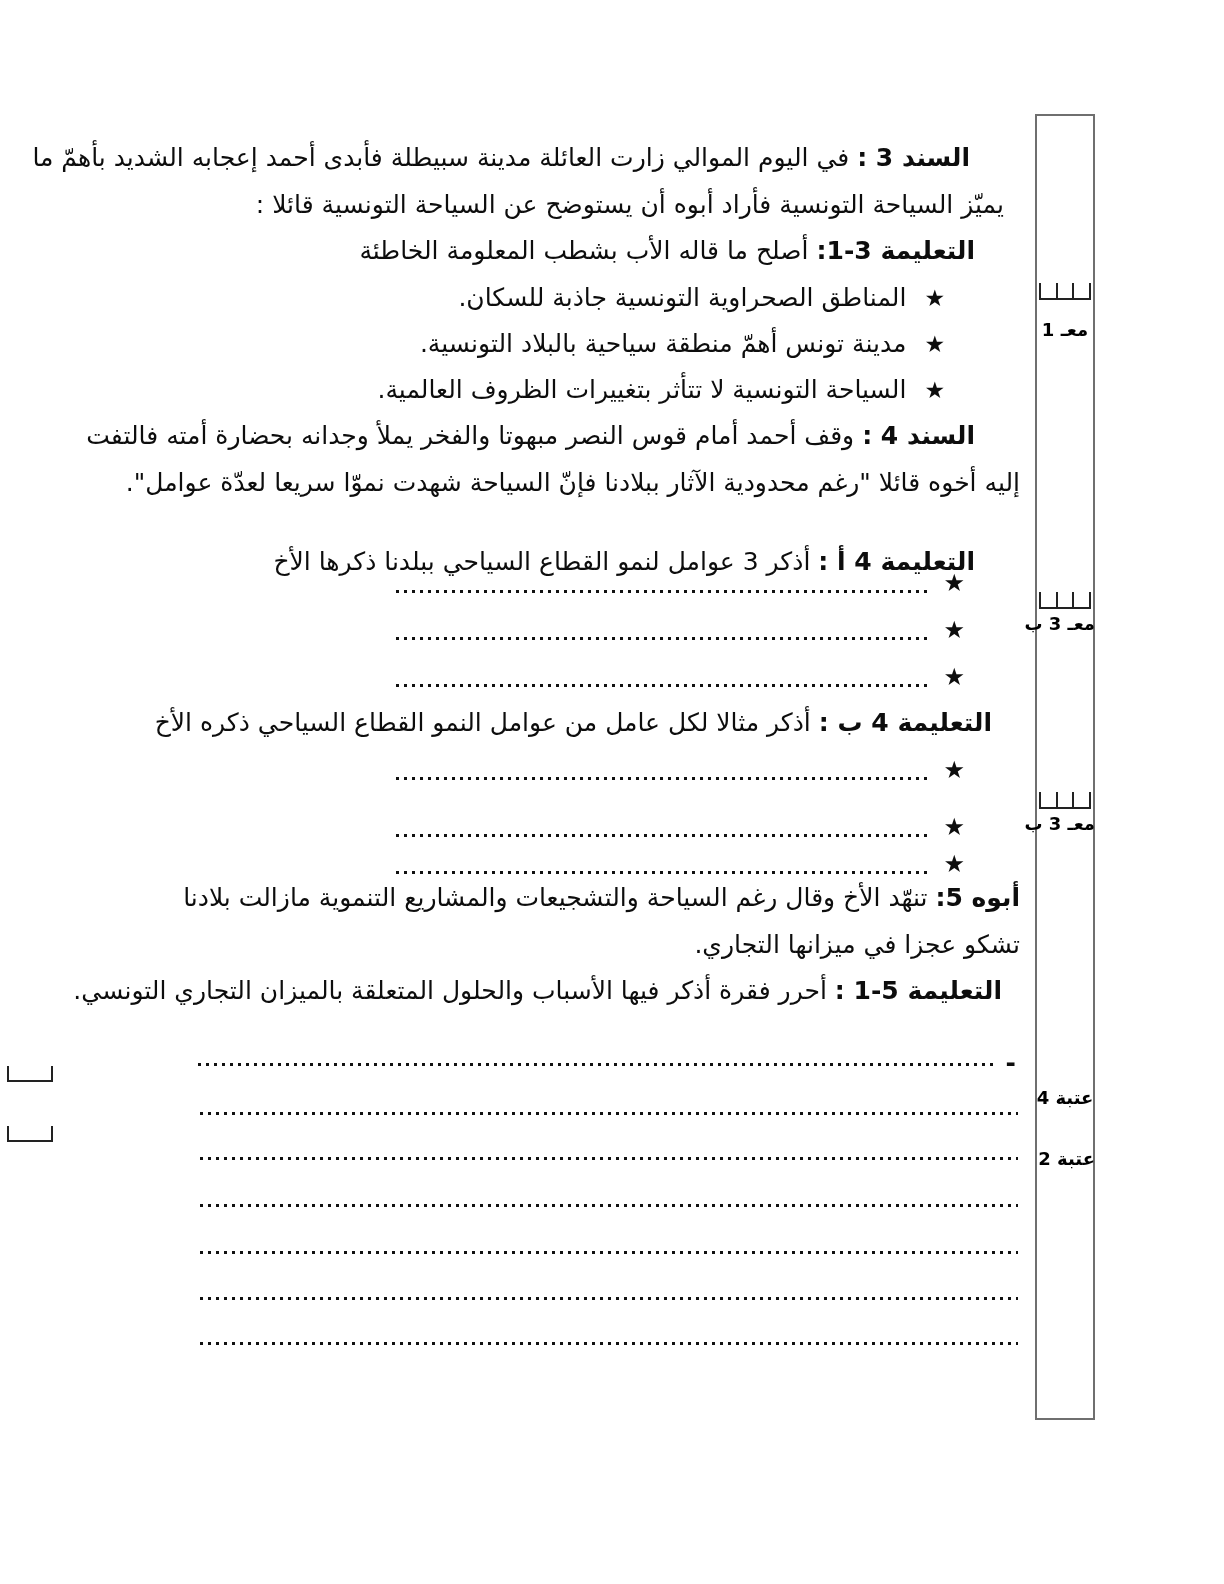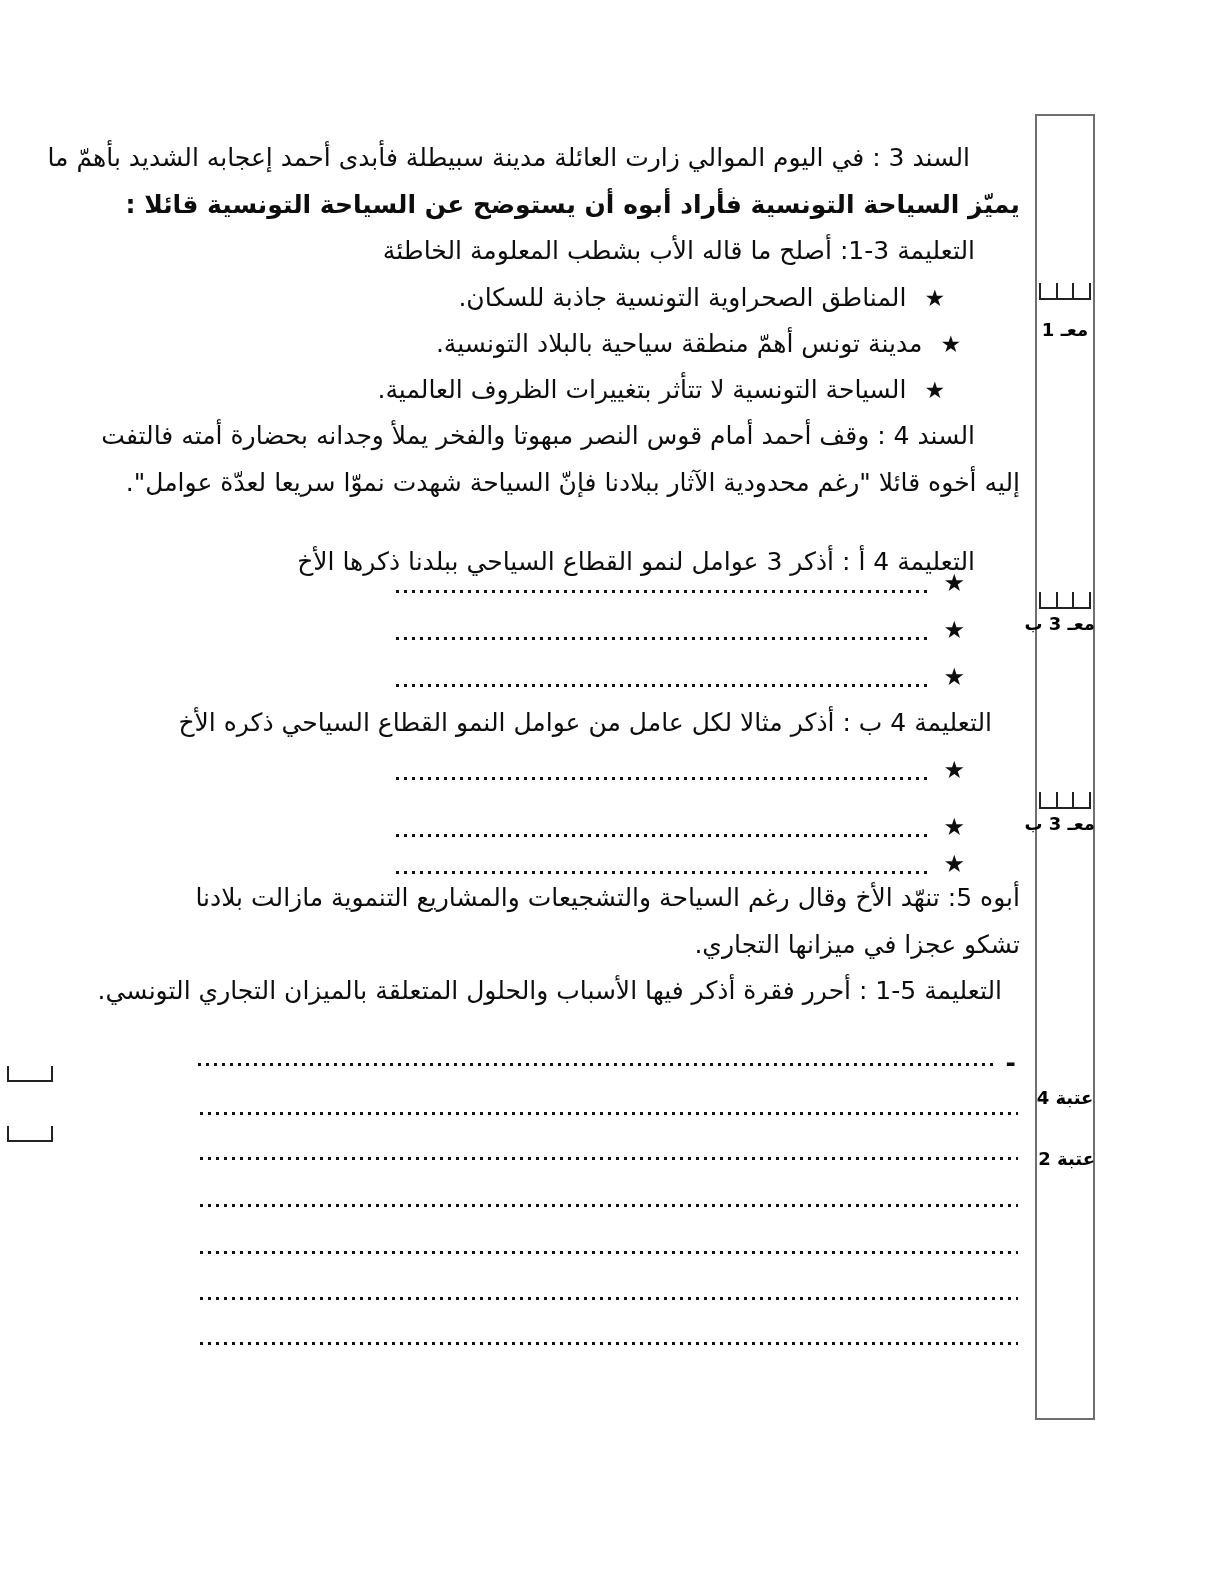--- a/index.html
+++ b/index.html
@@ -14,21 +14,21 @@
   
   .trow{
     position:absolute;
     direction:rtl;
     text-align:right;
     white-space:nowrap;
     font-size:25px;
     line-height:36px;
     color:#0d0d0d;
   }
-  .trow b{font-weight:normal;}
+  .trow b{font-weight:bold;}
   
   .bullet .star{font-size:23px;margin-left:10px;}
   
   .ansrow{
     position:absolute;
     direction:rtl;
     display:flex;
     align-items:flex-start;
     height:36px;
   }
@@ -90,34 +90,34 @@
 </style>
 </head>
 <body>
 
 <div class="page">
 
   <div class="trow" style="top:140px;right:254px;">
     <b>السند 3 :</b>
     <span>في اليوم الموالي زارت العائلة مدينة سبيطلة فأبدى أحمد إعجابه الشديد بأهمّ ما</span>
   </div>
-  <div class="trow" style="top:187px;right:204px;font-weight:bold;">
+  <div class="trow" style="top:187px;right:220px;">
     <span>يميّز السياحة التونسية فأراد أبوه أن يستوضح عن السياحة التونسية قائلا :</span>
   </div>
 
   <div class="trow" style="top:233px;right:249px;">
     <b>التعليمة 3-1:</b>
     <span>أصلح ما قاله الأب بشطب المعلومة الخاطئة</span>
   </div>
 
   <div class="trow bullet" style="top:280px;right:279px;">
     <span class="star">★</span>
     <span>المناطق الصحراوية التونسية جاذبة للسكان.</span>
   </div>
-  <div class="trow bullet" style="top:326px;right:263px;">
+  <div class="trow bullet" style="top:326px;right:279px;">
     <span class="star">★</span>
     <span>مدينة تونس أهمّ منطقة سياحية بالبلاد التونسية.</span>
   </div>
   <div class="trow bullet" style="top:372px;right:279px;">
     <span class="star">★</span>
     <span>السياحة التونسية لا تتأثر بتغييرات الظروف العالمية.</span>
   </div>
 
   <div class="trow" style="top:418px;right:249px;margin-left:30px;">
     <b>السند 4 :</b>

